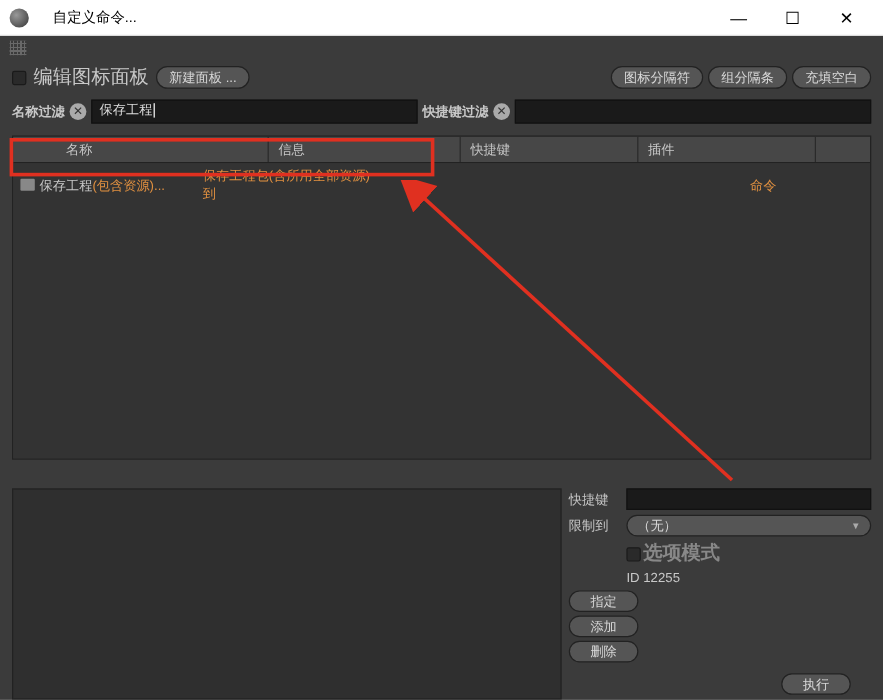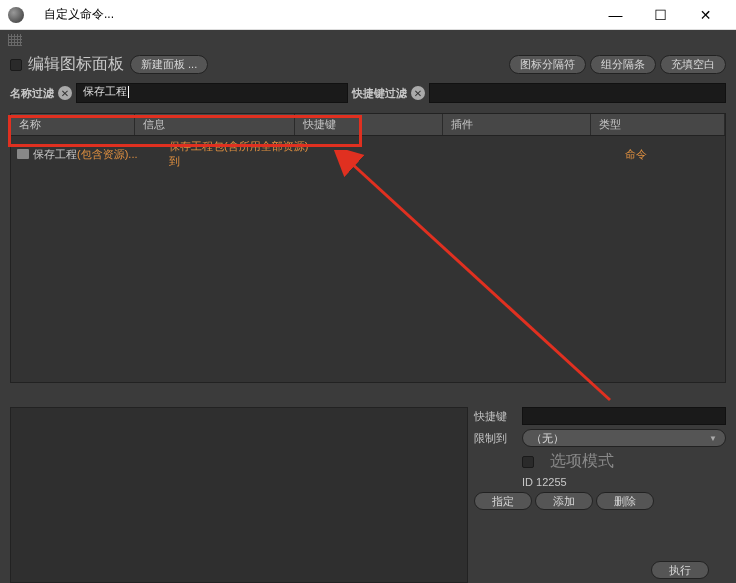--- a/index.html
+++ b/index.html
@@ -37,21 +37,21 @@
 .cursor-caret { display: inline-block; width: 1px; height: 12px; background: #fff; vertical-align: middle; margin-left: 1px; }
 
 
 .red-box { position: absolute; border: 3px solid #e03020; pointer-events: none; }
 .red-box.filter { left: 8px; top: 85px; width: 354px; height: 32px; }
 
 
 .table-wrap { margin: 4px 10px 0 10px; height: 270px; background: #333; border: 1px solid #222; display: flex; flex-direction: column; }
 .thead { display: flex; background: #474747; border-bottom: 1px solid #222; }
 .th { font-size: 11px; color: #c8c8c8; padding: 3px 8px; border-right: 1px solid #2a2a2a; }
-.th.name { width: 124px; }
+.th.name { width: 177px; margin-left: 36px; }
 .th.info { width: 160px; font-family: Liberation Mono, monospace; }
 .th.key { width: 148px; }
 .th.plugin { width: 148px; }
 .th.type { flex: 1; }
 
 .tbody { flex: 1; background: #333; }
 .tr { display: flex; padding: 2px 0; }
 .td { font-size: 11px; padding: 1px 6px; color: #c8c8c8; display: flex; align-items: center; gap: 4px; }
 .td.name { width: 152px; }
 .td.info { width: 160px; }
@@ -70,21 +70,21 @@
 .bottom-right { width: 252px; display: flex; flex-direction: column; gap: 4px; }
 
 .form-row { display: flex; align-items: center; gap: 6px; }
 .form-label { width: 42px; font-size: 11px; color: #c8c8c8; text-align: left; }
 .form-input { flex: 1; height: 18px; background: #1a1a1a; border: 1px solid #111; }
 .select-pill { flex: 1; height: 18px; background: #555; border: 1px solid #222; border-radius: 9px; padding: 0 8px; font-size: 11px; color: #d8d8d8; display: flex; align-items: center; justify-content: space-between; cursor: pointer; }
 .select-pill .tri { font-size: 8px; color: #aaa; }
 
 .id-text { font-size: 11px; color: #c8c8c8; padding-left: 48px; }
 
-.action-btns { display: flex; flex-direction: row; gap: 3px; padding-left: 0; }
+.action-btns { display: flex; flex-direction: column; gap: 3px; padding-left: 0; }
 .action-btn { width: 58px; height: 18px; background: #555; border: 1px solid #222; border-radius: 9px; font-size: 11px; color: #d8d8d8; display: flex; align-items: center; justify-content: center; cursor: pointer; }
 
 .exec-btn { position: absolute; right: 17px; bottom: 4px; width: 58px; height: 18px; background: #555; border: 1px solid #222; border-radius: 9px; font-size: 11px; color: #d8d8d8; display: flex; align-items: center; justify-content: center; cursor: pointer; }
 </style>
 </head>
 <body>
 
 <div class="window">
 
   <div class="titlebar">
@@ -124,21 +124,20 @@
     </div>
 
     <div class="red-box filter"></div>
 
     <div class="table-wrap">
       <div class="thead">
         <div class="th name">名称</div>
         <div class="th info">信息</div>
         <div class="th key">快捷键</div>
         <div class="th plugin">插件</div>
-        <div class="th type">类型</div>
       </div>
       <div class="tbody">
         <div class="tr">
           <div class="td name">
             <div class="row-icon"></div>
             <span><span>保存工程</span><span class="orange">(包含资源)...</span></span>
           </div>
           <div class="td info orange">保存工程包(含所用全部资源)到</div>
           <div class="td key"></div>
           <div class="td plugin"></div>
@@ -163,21 +162,21 @@
           <span class="form-label">快捷键</span>
           <div class="form-input"></div>
         </div>
         <div class="form-row">
           <span class="form-label">限制到</span>
           <div class="select-pill">
             <span>（无）</span>
             <span class="tri">▼</span>
           </div>
         </div>
-        <div class="form-row" style="padding-left:48px; gap:16px;">
+        <div class="form-row" style="padding-left:48px; gap:2px;font-weight:bold;">
           <div class="chk"></div>
           <span class="tb-label" style="color:#888">选项模式</span>
         </div>
         <div class="id-text">ID 12255</div>
         <div class="action-btns">
           <div class="action-btn">指定</div>
           <div class="action-btn">添加</div>
           <div class="action-btn">删除</div>
         </div>
         <div class="exec-btn">执行</div>

